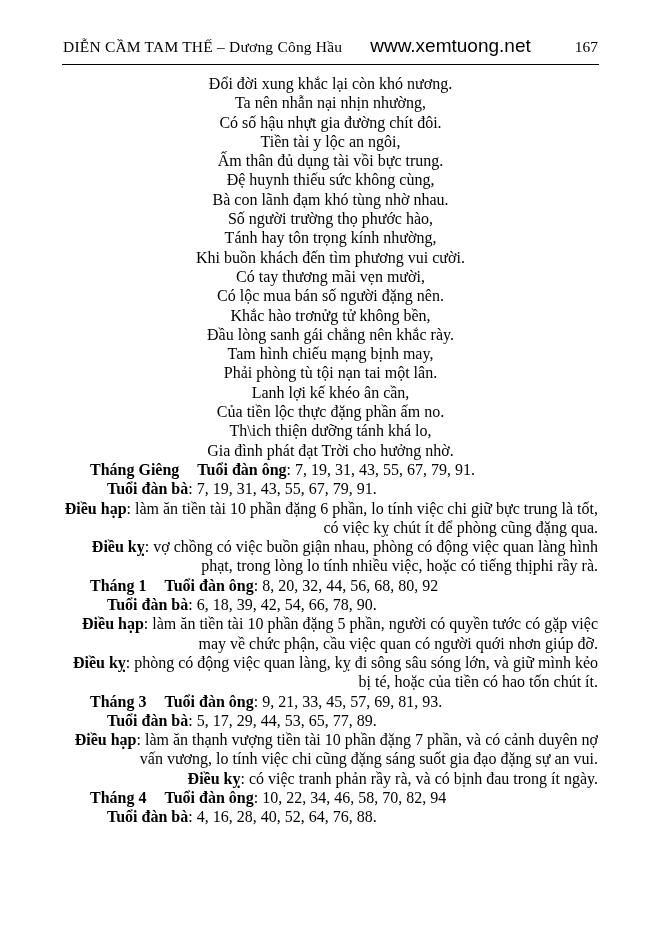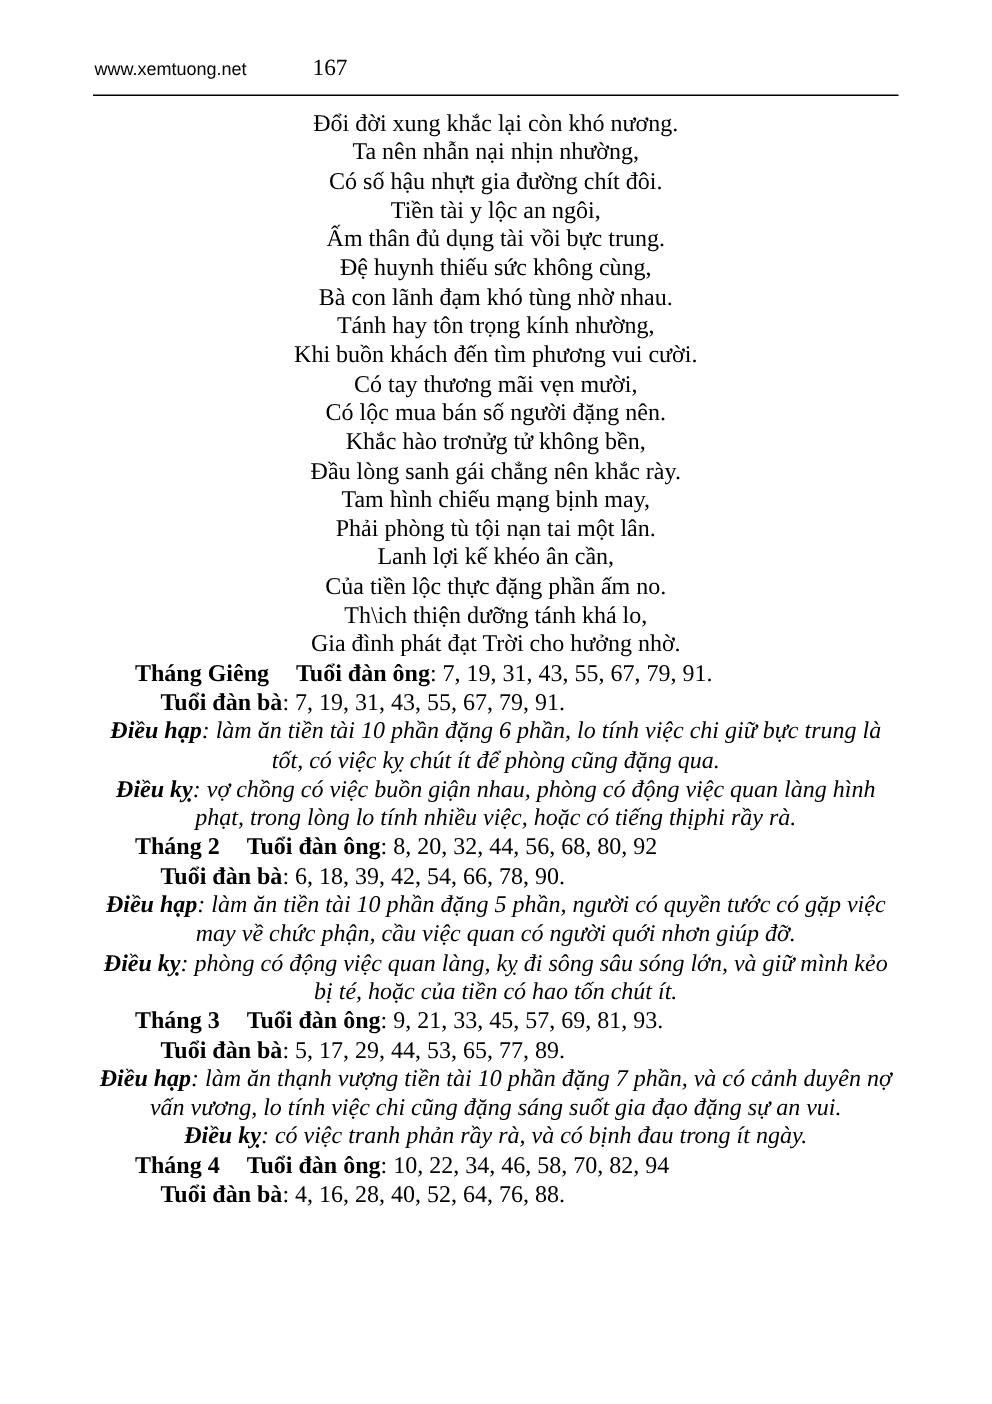--- a/index.html
+++ b/index.html
@@ -16,63 +16,65 @@
   .header {
     display: flex;
     align-items: baseline;
     padding: 37px 63px 0 63px;
     font-size: 15.5px;
     line-height: 18px;
   }
   .header-title { flex: 1; letter-spacing: 0.2px; }
   .header-site {
     font-family: "Liberation Sans", "DejaVu Sans", sans-serif;
-    font-size: 12px;
+    font-size: 19px;
   }
   .header-page { margin-left: 44px; }
   .rule {
     margin: 8px 62px 0 62px;
     border: none;
     border-top: 1.7px solid #000000;
     height: 0;
   }
   .content {
     padding: 9px 63px 0 63px;
     font-size: 16px;
     line-height: 19.3px;
   }
   .poem { text-align: center; }
   .poem div { white-space: nowrap; }
   .b { font-weight: bold; }
   .month-heading { padding-left: 27px; }
   .month-name { margin-right: 18px; margin-top: 28px; }
   .women-line { padding-left: 44px; }
-  .para { margin: 0; text-align: center; font-style: italic; }
+  .para { margin: 0; text-align: right; }
 </style>
 </head>
 <body>
 
 <div class="page">
 
   <div class="header">
+    <span class="header-title">DIỄN CẦM TAM THẾ – Dương Công Hầu</span>
     <span class="header-site">www.xemtuong.net</span>
     <span class="header-page">167</span>
   </div>
   <hr class="rule">
 
   <div class="content">
 
     <div class="poem">
       <div>Đổi đời xung khắc lại còn khó nương.</div>
       <div>Ta nên nhẫn nại nhịn nhường,</div>
       <div>Có số hậu nhựt gia đường chít đôi.</div>
       <div>Tiền tài y lộc an ngôi,</div>
       <div>Ấm thân đủ dụng tài vồi bực trung.</div>
       <div>Đệ huynh thiếu sức không cùng,</div>
       <div>Bà con lãnh đạm khó tùng nhờ nhau.</div>
+      <div>Số người trường thọ phước hào,</div>
       <div>Tánh hay tôn trọng kính nhường,</div>
       <div>Khi buồn khách đến tìm phương vui cười.</div>
       <div>Có tay thương mãi vẹn mười,</div>
       <div>Có lộc mua bán số người đặng nên.</div>
       <div>Khắc hào trơnửg tử không bền,</div>
       <div>Đầu lòng sanh gái chẳng nên khắc rày.</div>
       <div>Tam hình chiếu mạng bịnh may,</div>
       <div>Phải phòng tù tội nạn tai một lân.</div>
       <div>Lanh lợi kế khéo ân cần,</div>
       <div>Của tiền lộc thực đặng phần ấm no.</div>
@@ -81,21 +83,21 @@
     </div>
 
     <div>
       <div class="month-heading"><span class="b month-name">Tháng Giêng</span><span class="b">Tuổi đàn ông</span><span>: </span><span>7, 19, 31, 43, 55, 67, 79, 91.</span></div>
       <div class="women-line"><span class="b">Tuổi đàn bà</span><span>: </span><span>7, 19, 31, 43, 55, 67, 79, 91.</span></div>
       <p class="para"><span class="b">Điều hạp</span><span>: </span><span>làm ăn tiền tài 10 phần đặng 6 phần, lo tính việc chi giữ bực trung là tốt, có việc kỵ chút ít để phòng cũng đặng qua.</span></p>
       <p class="para"><span class="b">Điều kỵ</span><span>: </span><span>vợ chồng có việc buồn giận nhau, phòng có động việc quan làng hình phạt, trong lòng lo tính nhiều việc, hoặc có tiếng thịphi rầy rà.</span></p>
     </div>
 
     <div>
-      <div class="month-heading"><span class="b month-name">Tháng 2</span><span class="b">Tuổi đàn ông</span><span>: </span><span>8, 20, 32, 44, 56, 68, 80, 92</span></div>
+      <div class="month-heading"><span class="b month-name">Tháng 1</span><span class="b">Tuổi đàn ông</span><span>: </span><span>8, 20, 32, 44, 56, 68, 80, 92</span></div>
       <div class="women-line"><span class="b">Tuổi đàn bà</span><span>: </span><span>6, 18, 39, 42, 54, 66, 78, 90.</span></div>
       <p class="para"><span class="b">Điều hạp</span><span>: </span><span>làm ăn tiền tài 10 phần đặng 5 phần,  người có quyền tước có gặp việc may về chức phận,  cầu việc quan có người quới nhơn giúp đỡ.</span></p>
       <p class="para"><span class="b">Điều kỵ</span><span>: </span><span>phòng có động việc quan làng, kỵ đi sông sâu sóng lớn, và giữ mình kẻo bị té, hoặc của tiền có hao tốn chút ít.</span></p>
     </div>
 
     <div>
       <div class="month-heading"><span class="b month-name">Tháng 3</span><span class="b">Tuổi đàn ông</span><span>: </span><span>9, 21, 33, 45, 57, 69, 81, 93.</span></div>
       <div class="women-line"><span class="b">Tuổi đàn bà</span><span>: </span><span>5, 17, 29, 44, 53, 65, 77, 89.</span></div>
       <p class="para"><span class="b">Điều hạp</span><span>: </span><span>làm ăn thạnh vượng tiền tài 10 phần đặng 7 phần, và có cảnh duyên nợ vấn vương, lo tính việc chi cũng đặng sáng suốt gia đạo đặng sự an vui.</span></p>
       <p class="para"><span class="b">Điều kỵ</span><span>: </span><span>có việc tranh phản rầy rà, và có bịnh đau trong ít ngày.</span></p>

